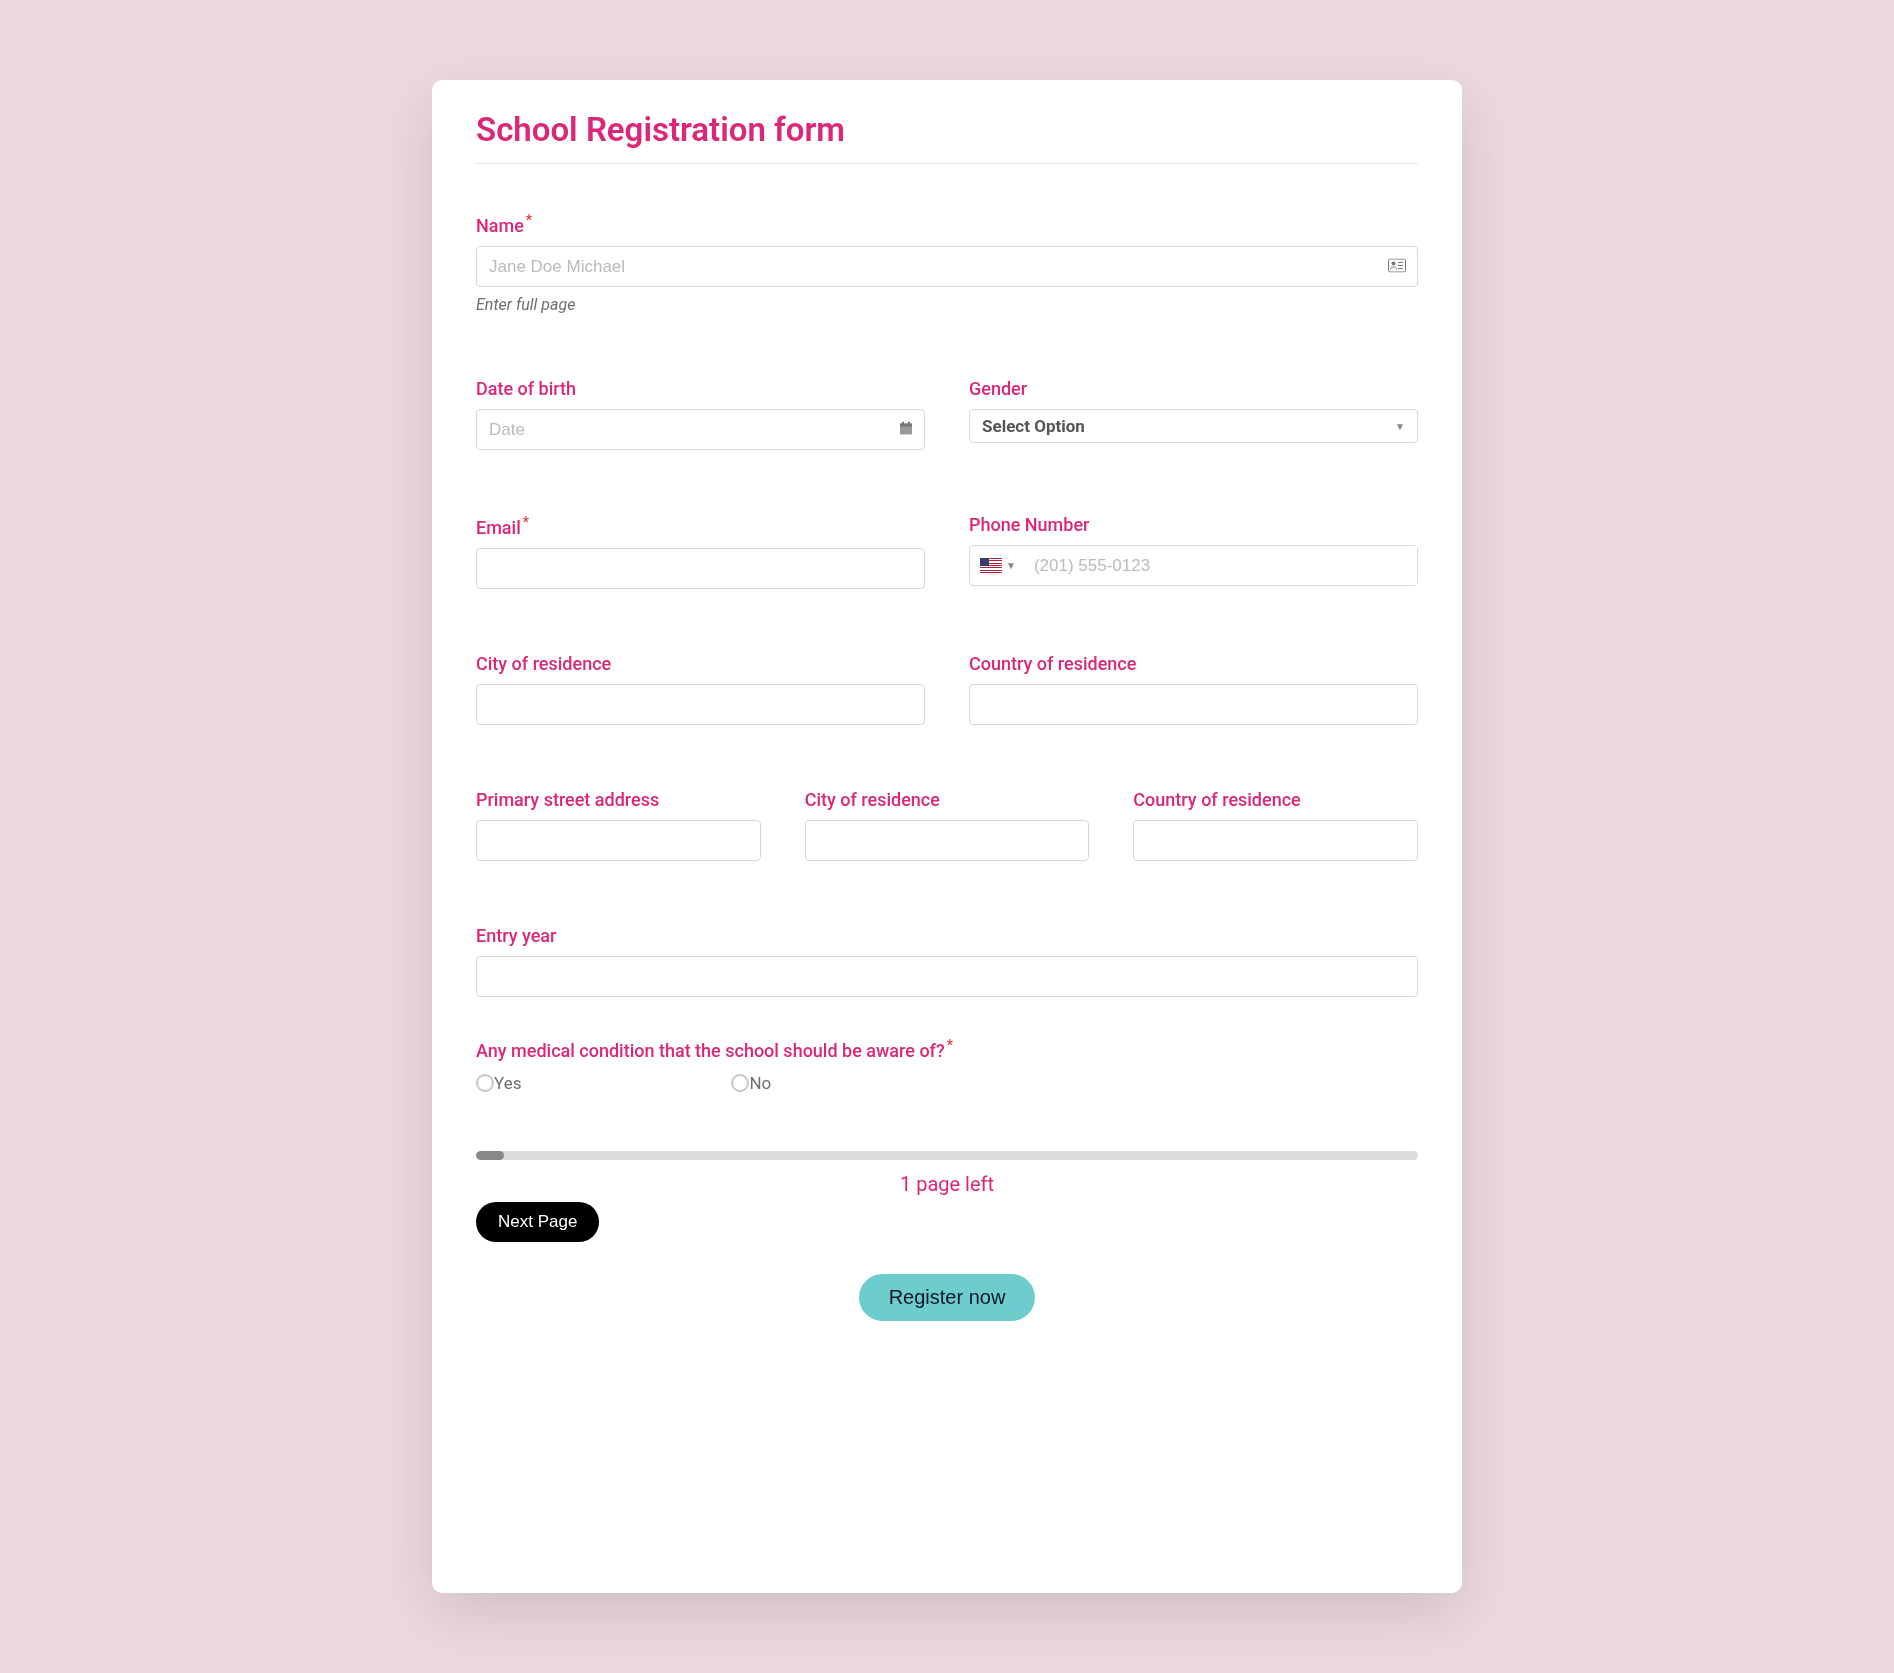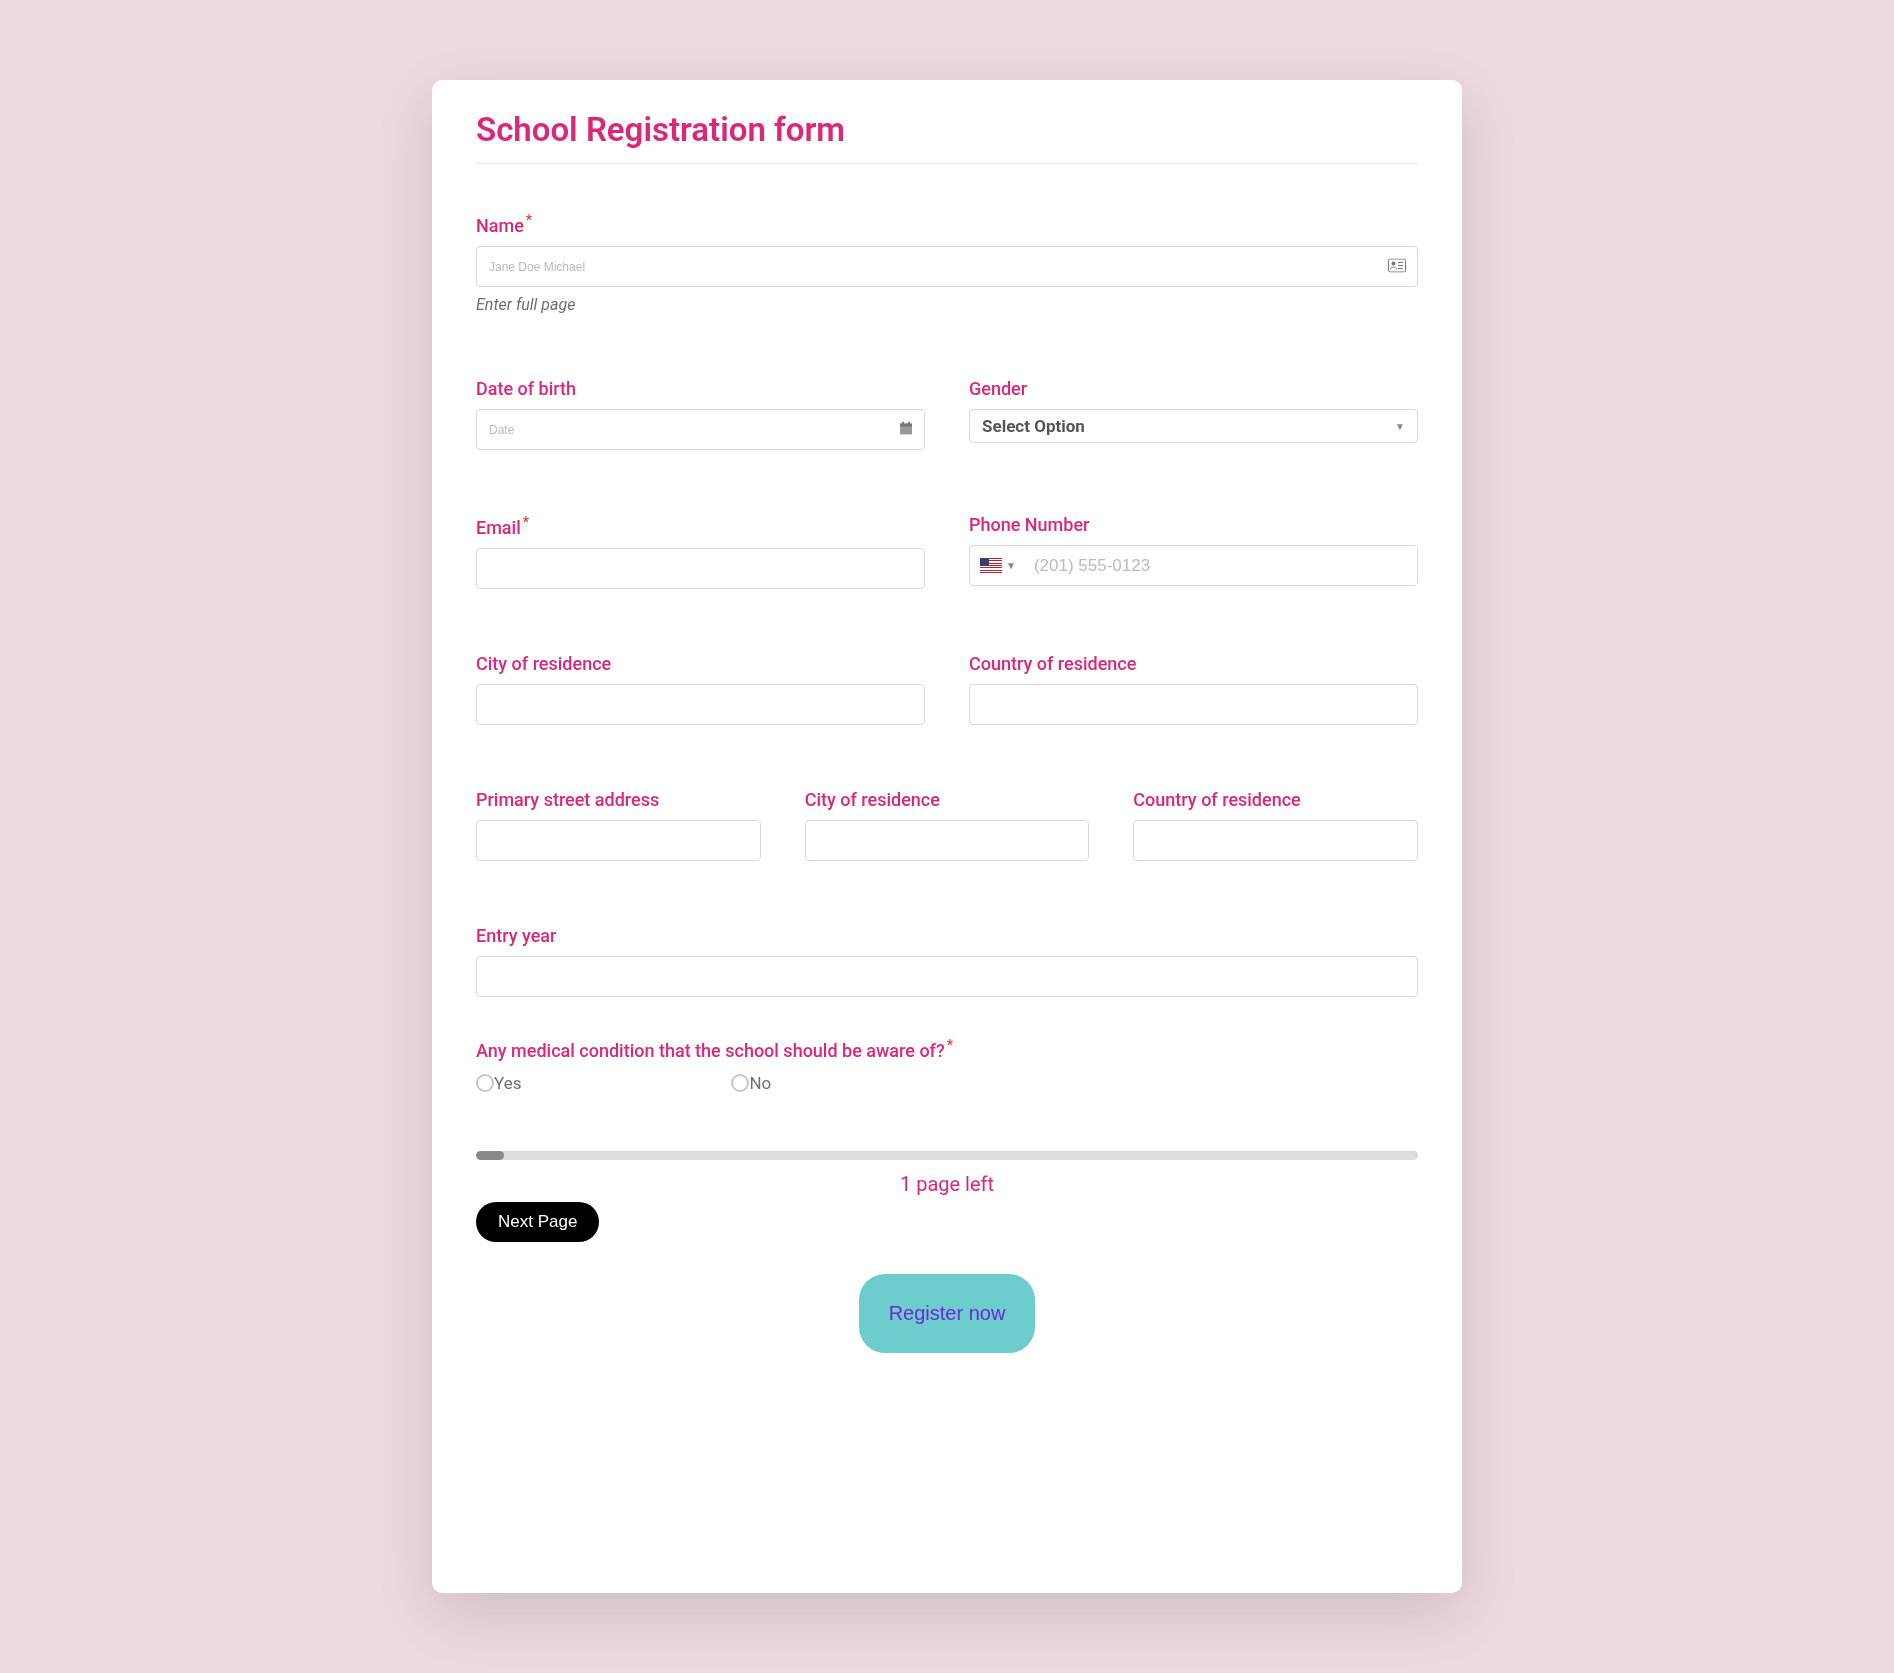--- a/index.html
+++ b/index.html
@@ -58,21 +58,21 @@
       font-size: 14px;
       vertical-align: super;
       margin-left: 2px;
     }
     .text-input, .select-input {
       width: 100%;
       height: 41px;
       border: 1px solid #d8d8d8;
       border-radius: 4px;
       padding: 0 12px;
-      font-size: 12px;
+      font-size: 17px;
       color: #555;
       background: #fff;
     }
     .text-input::placeholder {
       color: #bbb;
     }
     .input-wrap {
       position: relative;
     }
     .input-icon-right {
@@ -206,24 +206,24 @@
       font-size: 17px;
       cursor: pointer;
     }
     .submit-row {
       display: flex;
       justify-content: center;
       margin-top: 32px;
     }
     .submit-btn {
       background: #6dcccc;
-      color: #6d28d9;
+      color: #0f172a;
       border: none;
       border-radius: 26px;
-      padding: 28px 30px;
+      padding: 12px 30px;
       font-size: 20px;
       cursor: pointer;
     }
   </style>
 </head>
 <body>
 
 <div class="form-card">
   <h1 class="form-title">School Registration form</h1>
 

